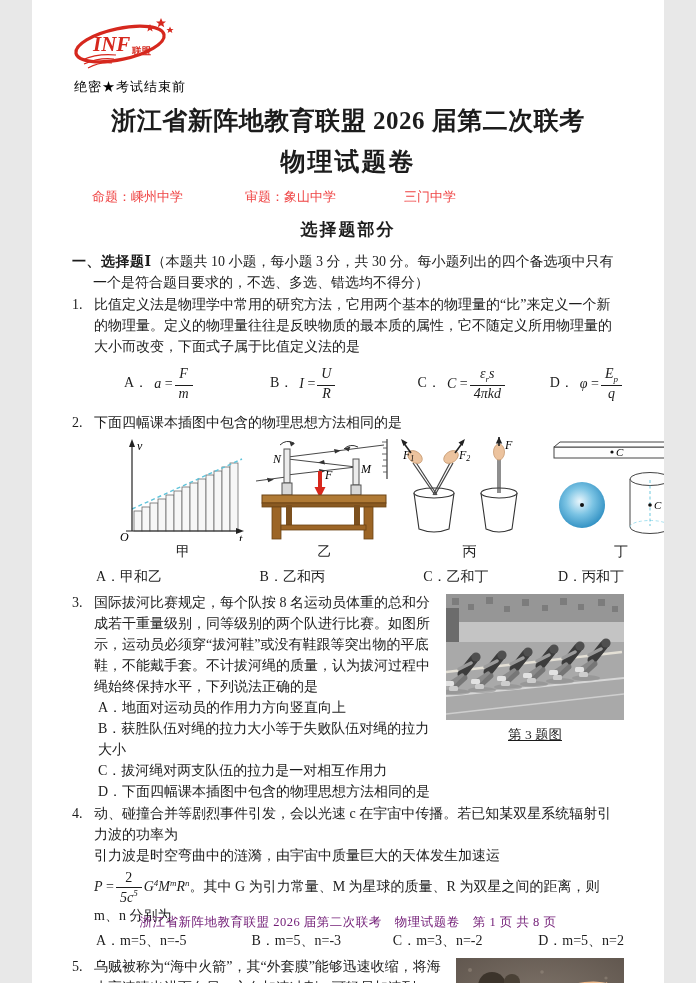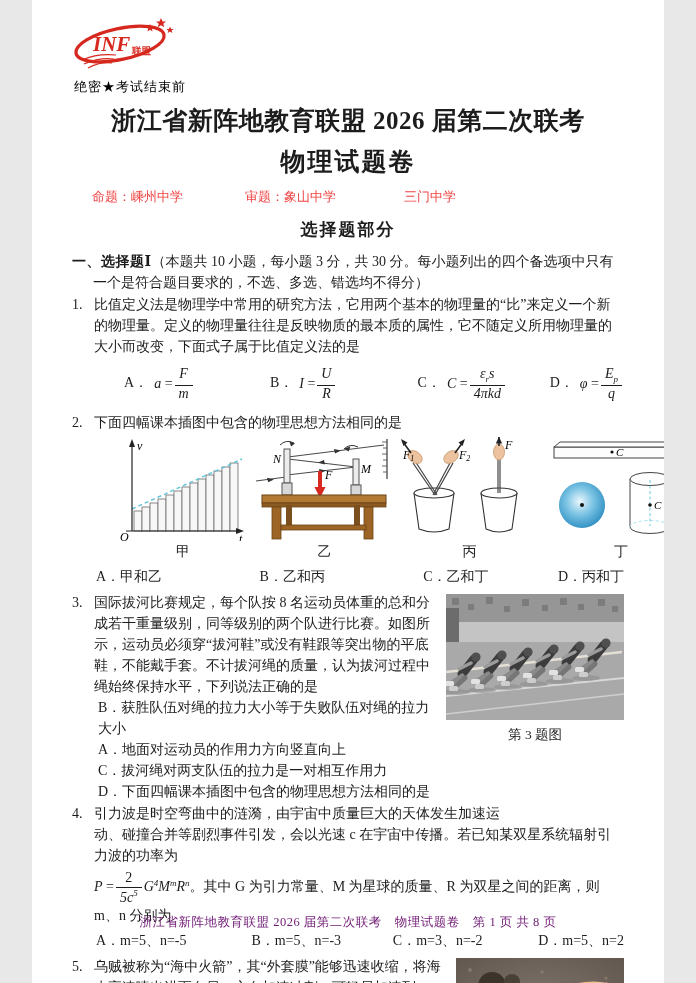--- a/index.html
+++ b/index.html
@@ -41,21 +41,21 @@
   .q4-opts .o3{width:146px;}
   .opt-label{margin-right:6px;}
   
   .figrow{display:flex;align-items:flex-end;margin:4px 0 0 24px;gap:8px;}
   .figcell{text-align:center;}
   .fig-cap{font-size:14px;margin-top:0;}
   .figimg{display:block;}
   svg text{font-family:"Liberation Serif","DejaVu Serif",serif;}
   .svgit{font-style:italic;}
   
-  .fig-right{float:right;text-align:center;margin:2px 0 2px 10px;}
+  .fig-right{float:right;text-align:center;margin:2px 0 2px 10px;text-decoration:underline;}
   .photo{display:block;border:0;}
   .photo-cap{font-size:13.5px;margin-top:4px;}
   .q3-opt{padding-left:4px;}
   .formula-line{margin:5px 0 3px 0;}
   
   .footer{position:absolute;left:0;top:914px;width:100%;text-align:center;font-size:12.5px;color:#701a75;letter-spacing:.5px;}
 </style>
 </head>
 <body>
 
@@ -318,32 +318,32 @@
             <use href="#ath" transform="translate(2,58)"></use>
             <use href="#ath" transform="translate(28,56)"></use>
             <use href="#ath" transform="translate(54,53)"></use>
             <use href="#ath" transform="translate(80,50)"></use>
             <use href="#ath" transform="translate(106,47)"></use>
             <use href="#ath" transform="translate(132,44)"></use>
           </svg>
           <div class="photo-cap">第 3 题图</div>
         </div>
         <div>国际拔河比赛规定，每个队按 8 名运动员体重的总和分成若干重量级别，同等级别的两个队进行比赛。如图所示，运动员必须穿“拔河鞋”或没有鞋跟等突出物的平底鞋，不能戴手套。不计拔河绳的质量，认为拔河过程中绳始终保持水平，下列说法正确的是</div>
+        <div class="q3-opt">A．地面对运动员的作用力方向竖直向上</div>
         <div class="q3-opt">B．获胜队伍对绳的拉力大小等于失败队伍对绳的拉力大小</div>
-        <div class="q3-opt">A．地面对运动员的作用力方向竖直向上</div>
         <div class="q3-opt">C．拔河绳对两支队伍的拉力是一对相互作用力</div>
         <div class="q3-opt">D．下面四幅课本插图中包含的物理思想方法相同的是</div>
       </div>
     </div>
 
     <div class="q">
       <div class="q-num">4.</div>
       <div class="q-body">
+        <div>动、碰撞合并等剧烈事件引发，会以光速 c 在宇宙中传播。若已知某双星系统辐射引力波的功率为</div>
         <div>引力波是时空弯曲中的涟漪，由宇宙中质量巨大的天体发生加速运</div>
-        <div>动、碰撞合并等剧烈事件引发，会以光速 c 在宇宙中传播。若已知某双星系统辐射引力波的功率为</div>
         <div class="formula-line">
           <span class="it">P</span>
           <span>=</span><span class="frac"><span class="num">2</span><span class="den"><span class="it">5c</span><sup class="small">5</sup></span></span><span class="it">G</span><sup class="small">4</sup><span class="it">M</span><sup class="small">m</sup><span class="it">R</span><sup class="small">n</sup><span>。</span><span>其中 G 为引力常量、M 为星球的质量、R 为双星之间的距离，则 m、n 分别为</span>
         </div>
         <div class="optrow q4-opts">
           <span class="opt o1">A．m=5、n=-5</span>
           <span class="opt o2">B．m=5、n=-3</span>
           <span class="opt o3">C．m=3、n=-2</span>
           <span class="opt o4">D．m=5、n=2</span>
         </div>

